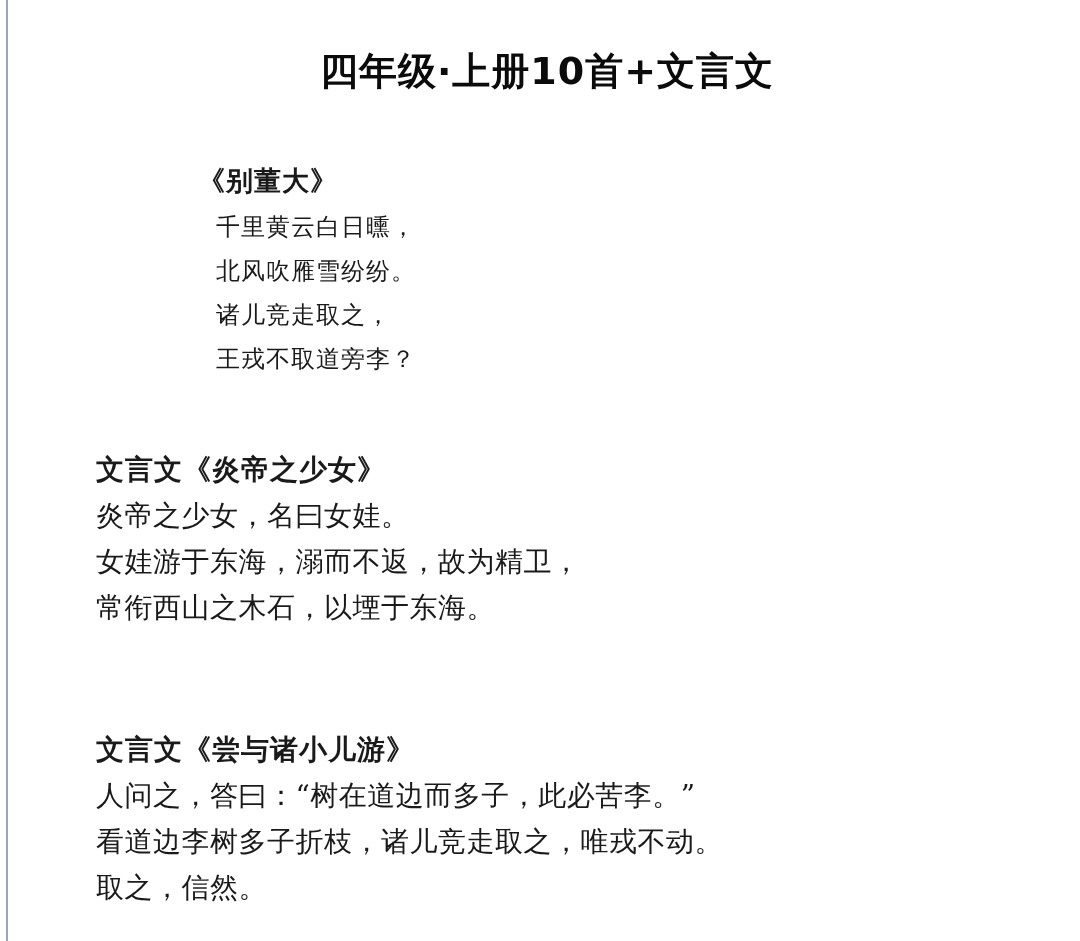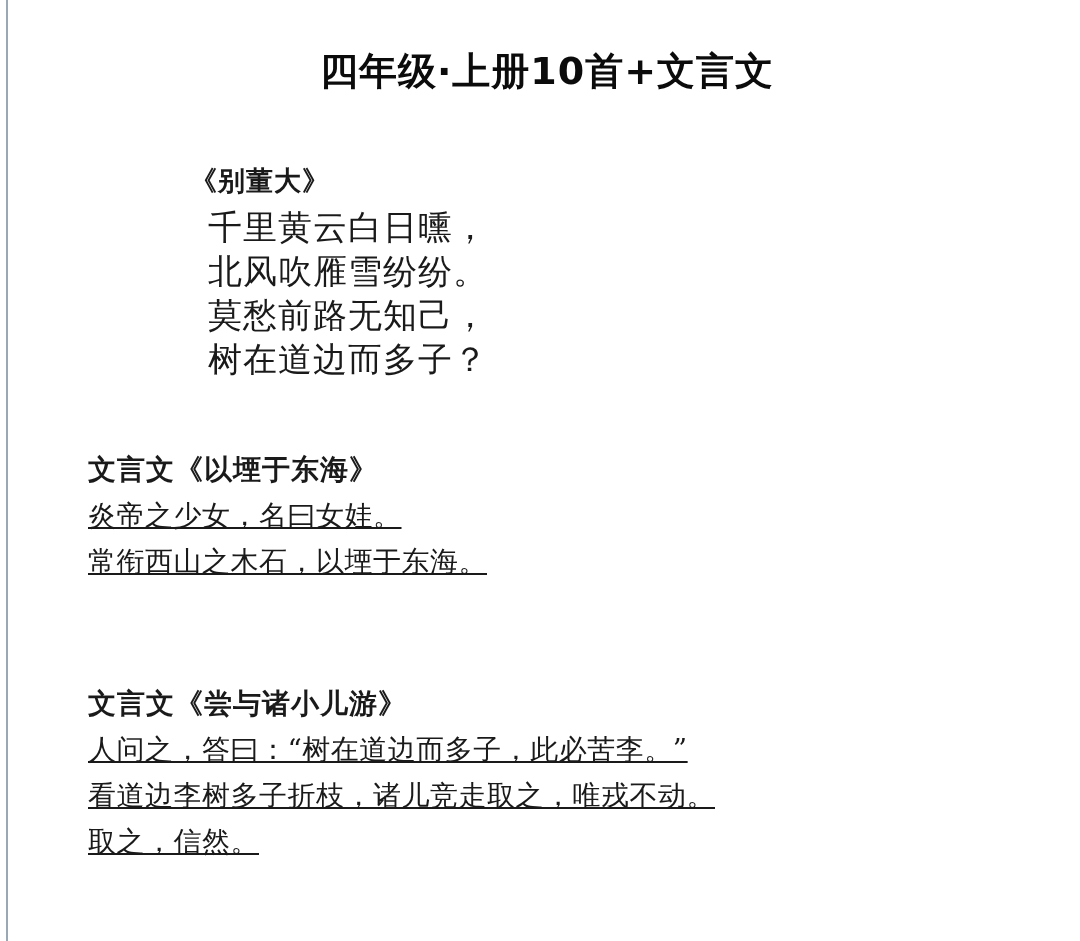--- a/index.html
+++ b/index.html
@@ -35,21 +35,21 @@
   .doc-title {
     text-align: center;
     font-family: "DejaVu Sans", "Liberation Sans", sans-serif;
     font-weight: bold;
     font-size: 38px;
     letter-spacing: 1px;
     margin: 30px 0 0 0;
     color: #0b0b0b;
   }
   .block {
-    margin: 0;
+    margin: 8px;
   }
   .poem-block {
     margin-top: 62px;
     padding-left: 176px;
   }
   .poem-title {
     font-weight: bold;
     font-size: 27px;
     line-height: 44px;
     letter-spacing: 1px;
@@ -60,21 +60,21 @@
     letter-spacing: 1px;
   }
   .poem-author .dyn {
     font-weight: bold;
   }
   .poem-lines {
     margin-top: 2px;
     padding-left: 18px;
   }
   .poem-line {
-    font-size: 34px;
+    font-size: 24px;
     line-height: 44px;
     letter-spacing: 1px;
     white-space: pre;
   }
   .prose-block {
     margin-top: 66px;
     padding-left: 74px;
   }
   .prose-block.second {
     margin-top: 96px;
@@ -83,45 +83,45 @@
     font-weight: bold;
     font-size: 28px;
     line-height: 46px;
     letter-spacing: 1px;
   }
   .prose-line {
     font-size: 28px;
     line-height: 46px;
     letter-spacing: 0.5px;
     white-space: pre;
-    text-decoration: underline;
   }
 </style>
 </head>
 <body>
 
 <div class="left-rule"></div>
 
 <div class="page">
 
   <h1 class="doc-title">四年级·上册10首+文言文</h1>
 
   <div class="block poem-block">
     <div class="poem-title">《别董大》</div>
     <div class="poem-lines">
       <div class="poem-line">千里黄云白日曛，</div>
       <div class="poem-line">北风吹雁雪纷纷。</div>
-      <div class="poem-line">莫愁前路无知己，</div>
-      <div class="poem-line">树在道边而多子？</div>
+      <div class="poem-line">诸儿竞走取之，</div>
+      <div class="poem-line">王戎不取道旁李？</div>
     </div>
   </div>
 
   <div class="block prose-block">
-    <div class="prose-heading"><span>文言文</span><span>《以堙于东海》</span></div>
+    <div class="prose-heading"><span>文言文</span><span>《炎帝之少女》</span></div>
     <div class="prose-line">炎帝之少女，名曰女娃。</div>
+    <div class="prose-line">女娃游于东海，溺而不返，故为精卫，</div>
     <div class="prose-line">常衔西山之木石，以堙于东海。</div>
   </div>
 
   <div class="block prose-block second">
     <div class="prose-heading"><span>文言文</span><span>《尝与诸小儿游》</span></div>
     <div class="prose-line">人问之，答曰：“树在道边而多子，此必苦李。”</div>
     <div class="prose-line">看道边李树多子折枝，诸儿竞走取之，唯戎不动。</div>
     <div class="prose-line">取之，信然。</div>
   </div>
 

